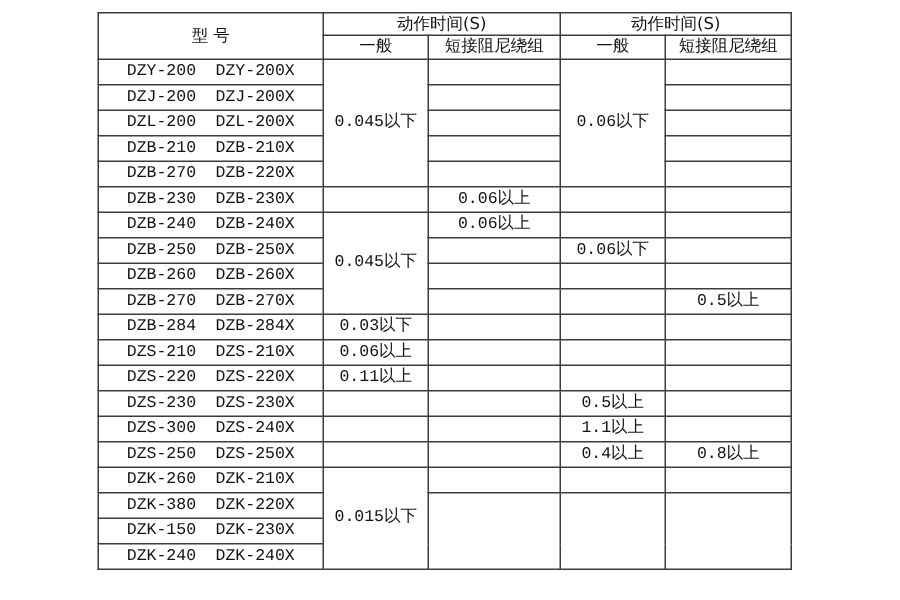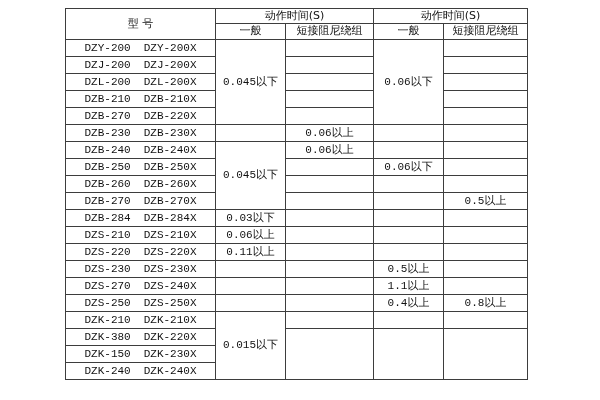--- a/index.html
+++ b/index.html
@@ -160,37 +160,37 @@
 
       <tr class="data">
         <td class="model"><span class="m1">DZS-230</span><span class="m2">DZS-230X</span></td>
         <td></td>
         <td></td>
         <td>0.5以上</td>
         <td></td>
       </tr>
 
       <tr class="data">
-        <td class="model"><span class="m1">DZS-270</span><span class="m2">DZS-240X</span></td>
+        <td class="model"><span class="m1">DZS-300</span><span class="m2">DZS-240X</span></td>
         <td></td>
         <td></td>
         <td>1.1以上</td>
         <td></td>
       </tr>
 
       <tr class="data">
         <td class="model"><span class="m1">DZS-250</span><span class="m2">DZS-250X</span></td>
         <td></td>
         <td></td>
         <td>0.4以上</td>
         <td>0.8以上</td>
       </tr>
 
       <tr class="data">
-        <td class="model"><span class="m1">DZK-210</span><span class="m2">DZK-210X</span></td>
+        <td class="model"><span class="m1">DZK-260</span><span class="m2">DZK-210X</span></td>
         <td rowspan="4">0.015以下</td>
         <td></td>
         <td></td>
         <td></td>
       </tr>
 
       <tr class="data">
         <td class="model"><span class="m1">DZK-380</span><span class="m2">DZK-220X</span></td>
         <td rowspan="3"></td>
         <td rowspan="3"></td>

